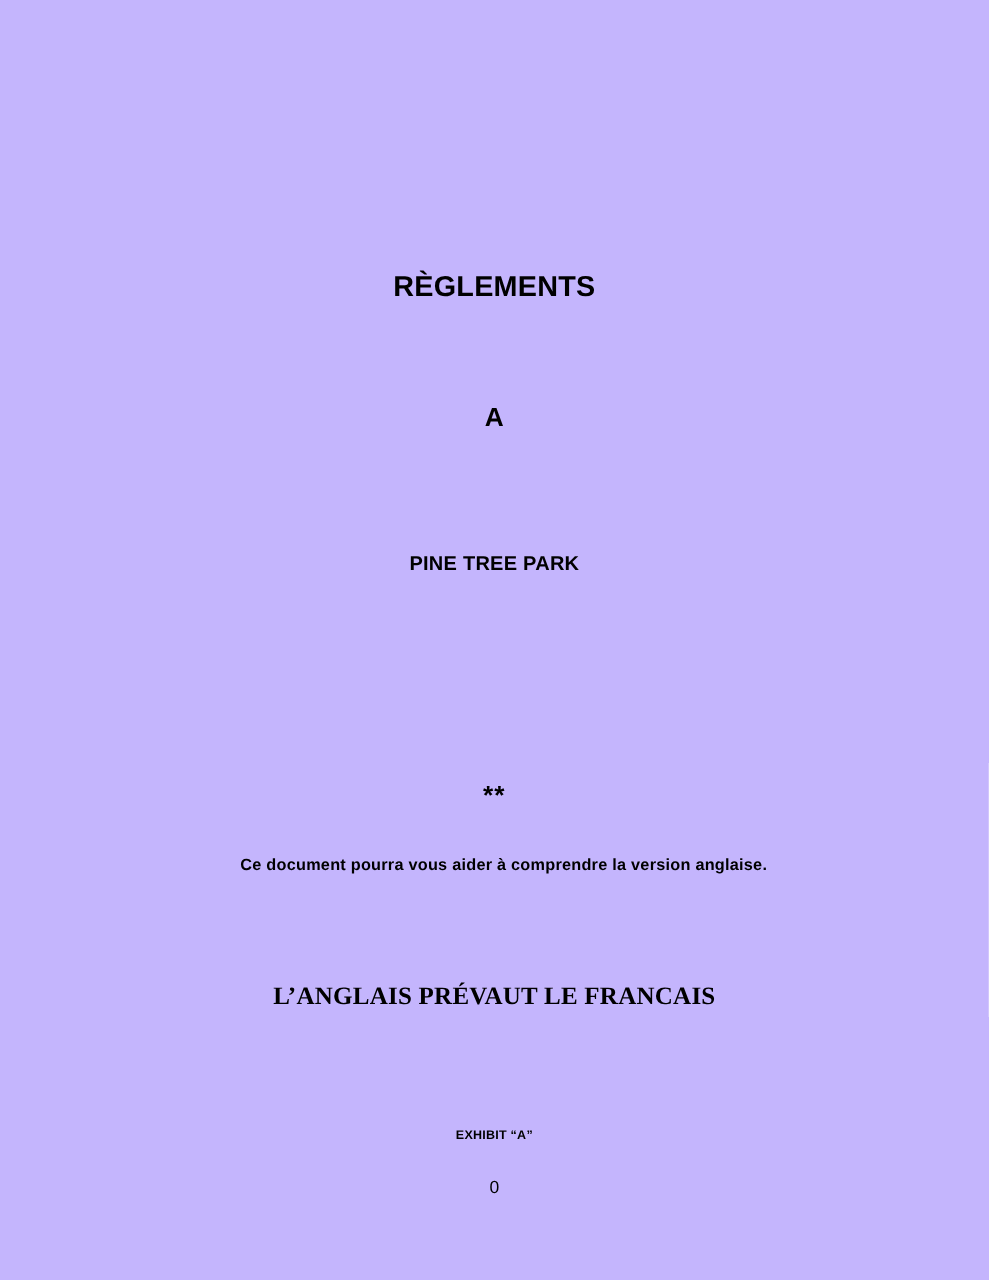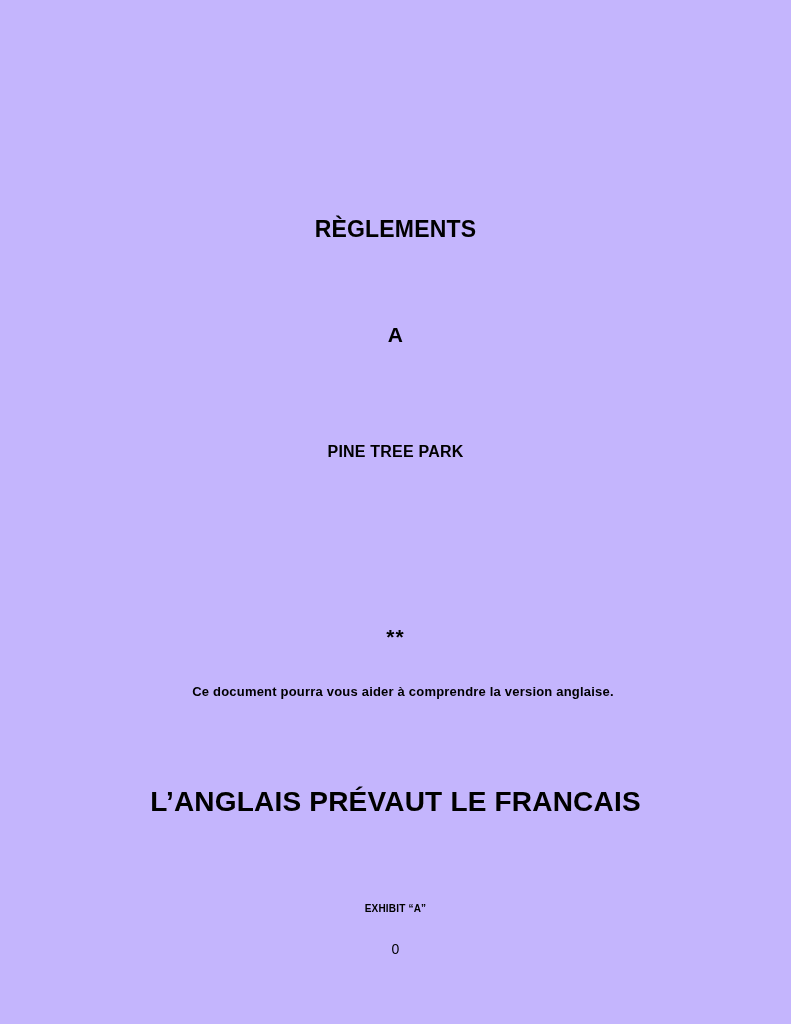--- a/index.html
+++ b/index.html
@@ -68,21 +68,22 @@
     left: 0;
     right: 0;
     font-size: 13px;
     padding-left: 15px;
   }
   .prevails {
     position: absolute;
     top: 786px;
     left: 0;
     right: 0;
-    font-size: 28px;
+    font-size: 20px;
+    font-family: Liberation Serif, serif;
   }
   .exhibit {
     position: absolute;
     top: 903px;
     left: 0;
     right: 0;
     font-size: 10px;
   }
   .page-number {
     position: absolute;

